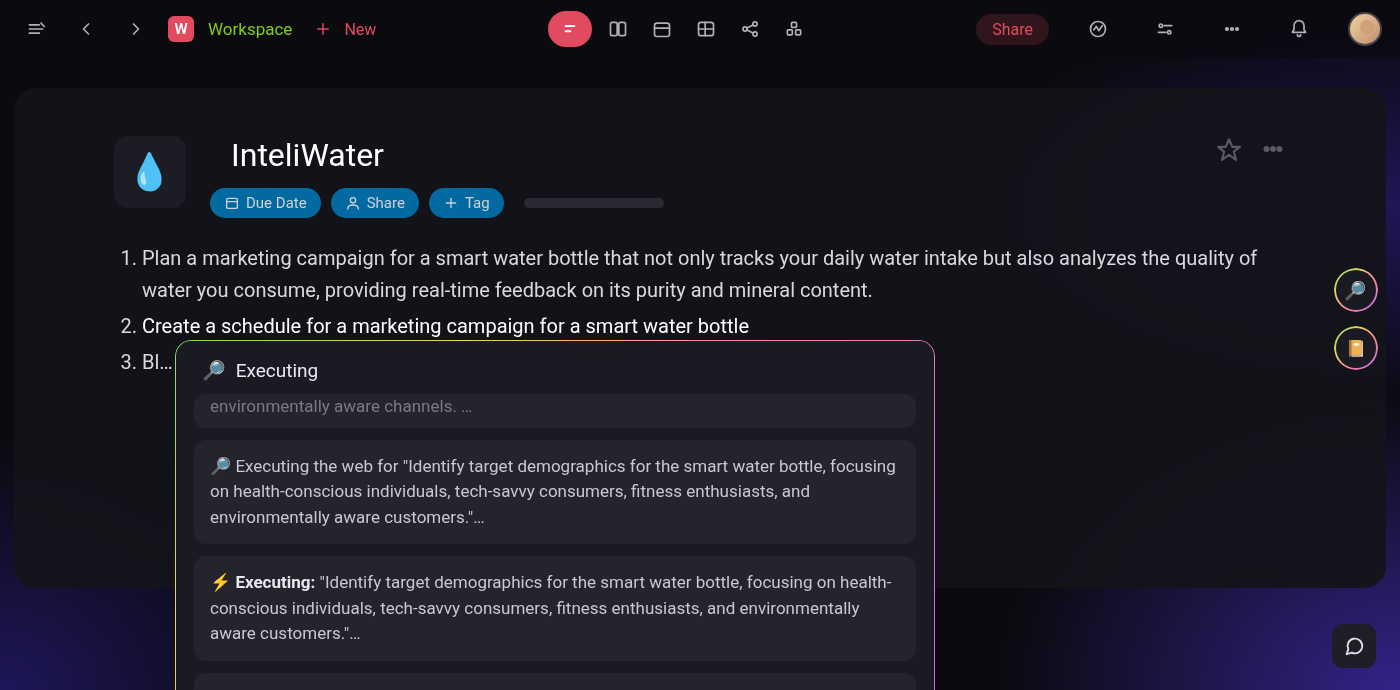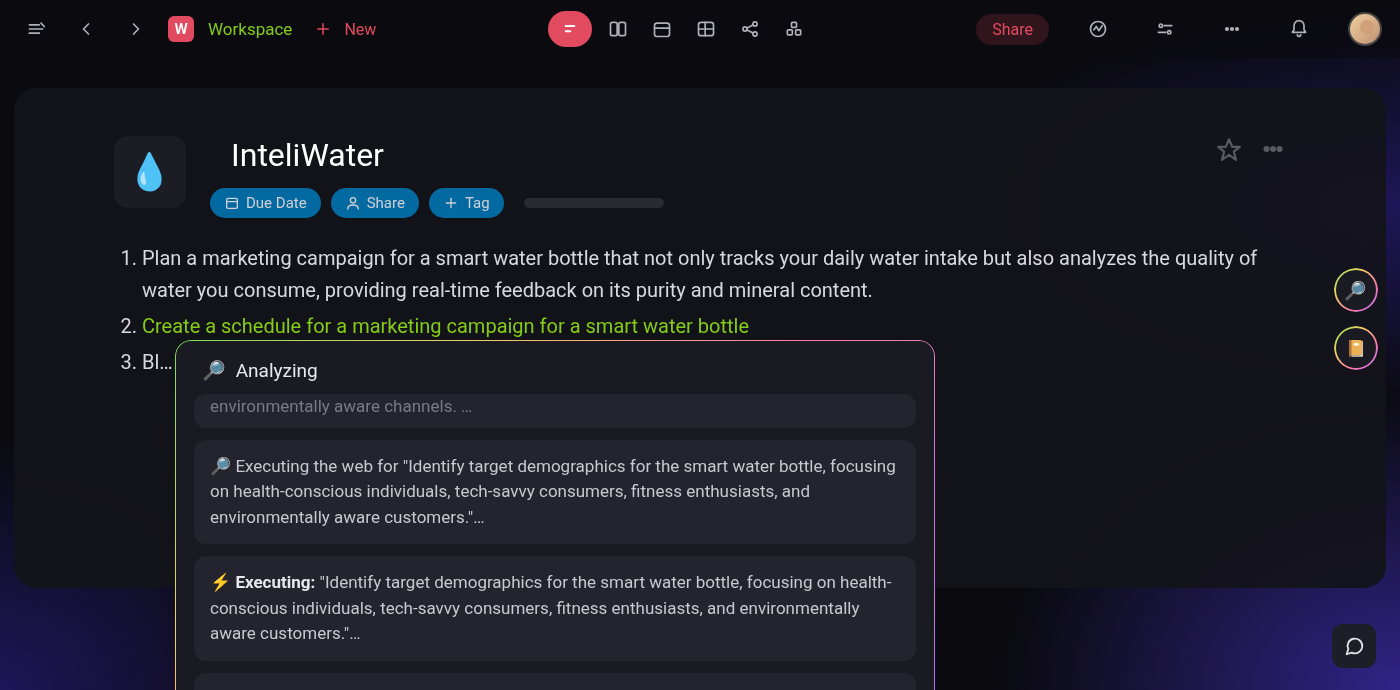--- a/index.html
+++ b/index.html
@@ -121,21 +121,21 @@
   background: #2a2a33;
   border-radius: 5px;
   margin-left: 10px;
 }
 .doc-actions { display: flex; align-items: center; gap: 18px; color: #5a5a64; }
 
 
 .doc-list { margin-top: 24px; font-size: 20px; line-height: 1.6; color: #d8d8de; }
 .doc-list ol { list-style: decimal; padding-left: 28px; }
 .doc-list li { margin-bottom: 4px; }
-.truncated { color: #84cc16; }
+.truncated { color: #ffffff; }
 
 
 .researcher-panel {
   position: absolute;
   z-index: 20;
   left: 175px;
   top: 340px;
   width: 760px;
   background: #1a1a22;
   border-radius: 16px;
@@ -388,21 +388,21 @@
 <div class="side-fab ring side-fab-1">
   <span style="font-size:18px">🔎</span>
 </div>
 <div class="side-fab ring side-fab-2">
   <span style="font-size:16px">📔</span>
 </div>
 
 <div class="researcher-panel">
   <div class="panel-title">
     <span>🔎</span>
-    <span>Analyzing</span>
+    <span>Executing</span>
   </div>
   <div class="panel-msg faded">environmentally aware channels. …</div>
   <div class="panel-msg">🔎 Executing the web for "Identify target demographics for the smart water bottle, focusing on health-conscious individuals, tech-savvy consumers, fitness enthusiasts, and environmentally aware customers."…</div>
   <div class="panel-msg">⚡ <b>Executing:</b> "Identify target demographics for the smart water bottle, focusing on health-conscious individuals, tech-savvy consumers, fitness enthusiasts, and environmentally aware customers."…</div>
   <div class="panel-msg panel-cut">🧠 <b>Analyzing:</b> "Select promotional channels including social media platforms</div>
 </div>
 
 <div class="chat-fab">
   <svg width="22" height="22" viewBox="0 0 24 24">
       <path d="M21 12a8 8 0 0 1-11.4 7.2L4 21l1.8-5.6A8 8 0 1 1 21 12z"></path>

